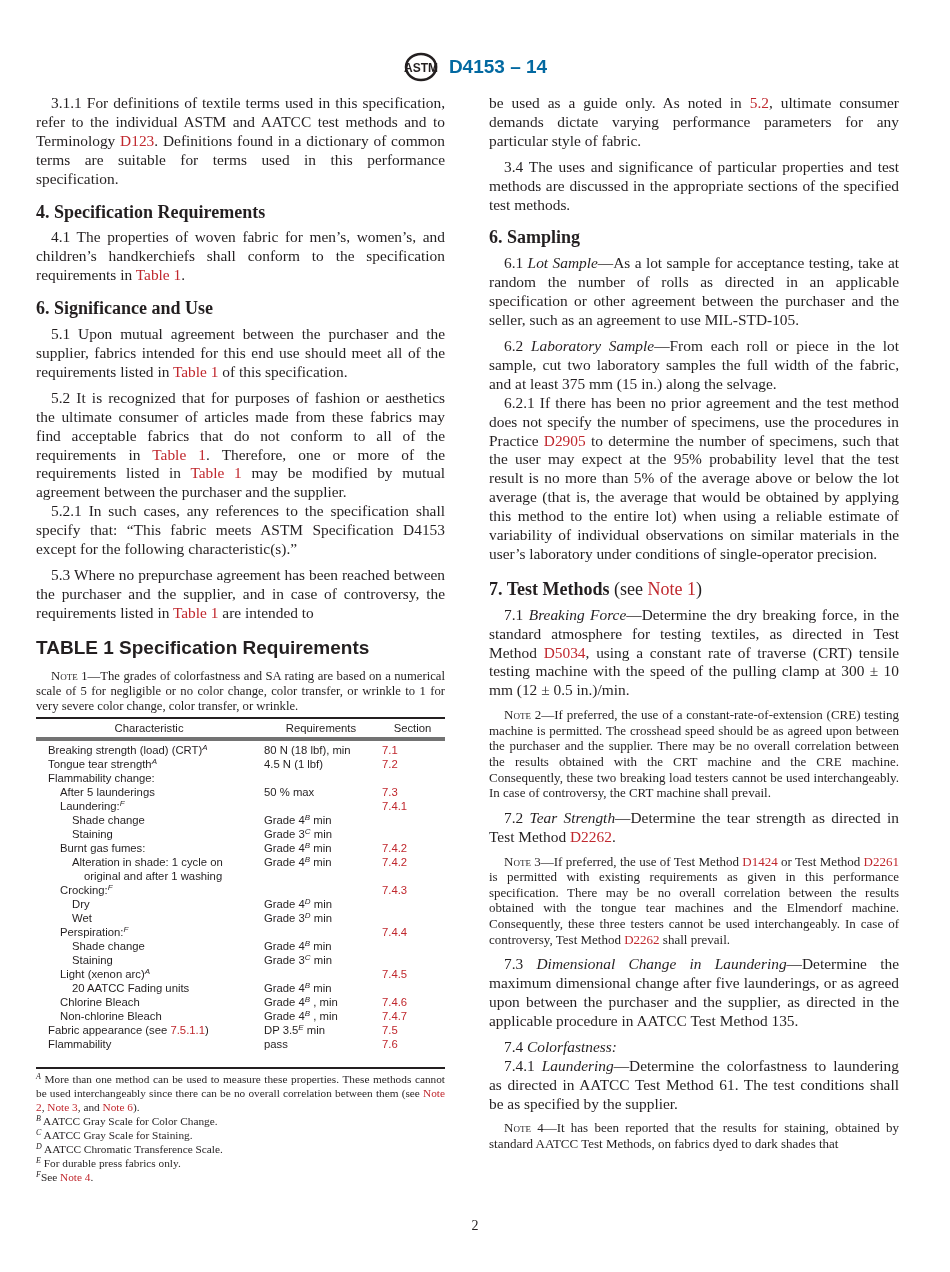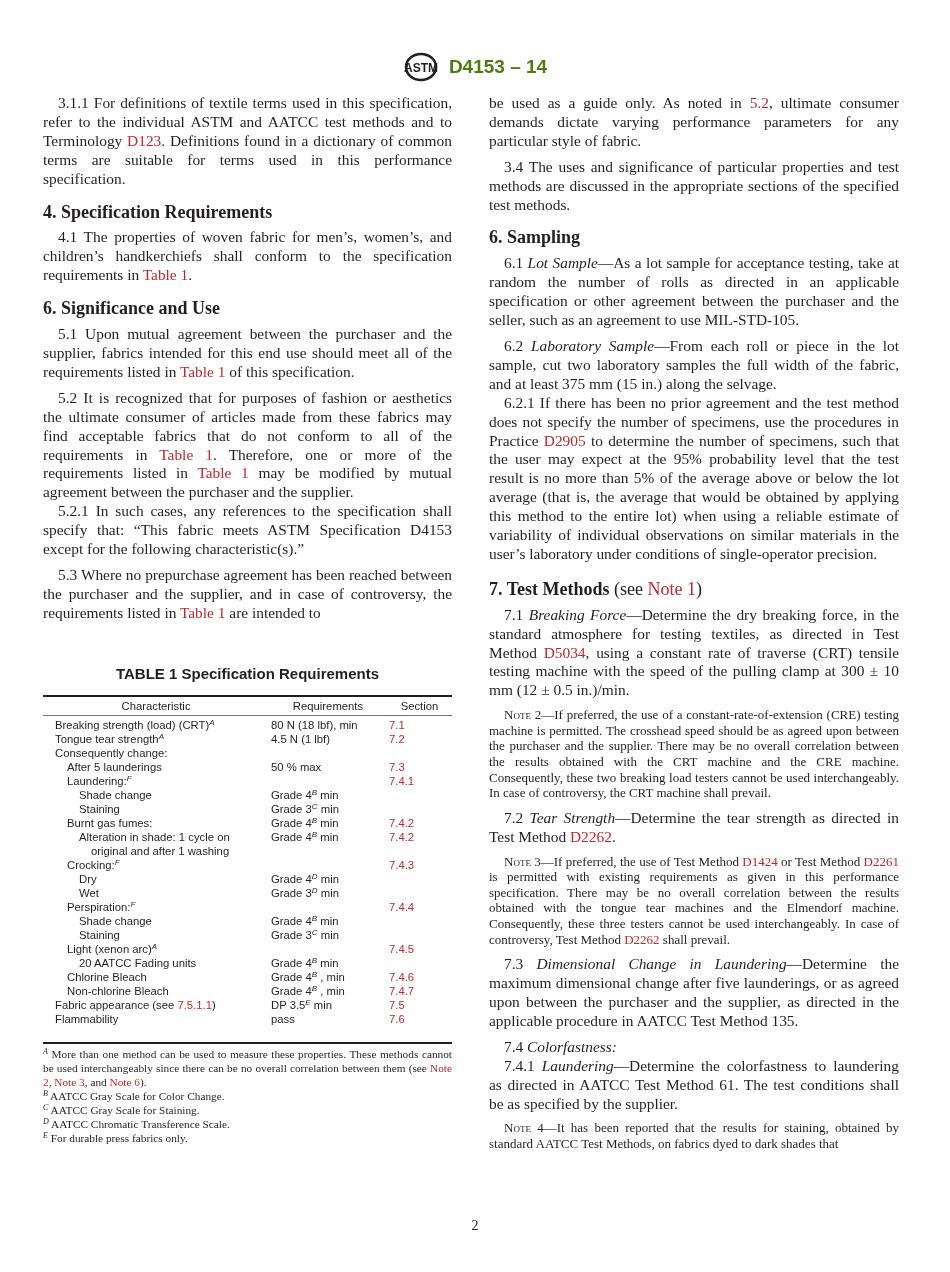--- a/index.html
+++ b/index.html
@@ -1,40 +1,40 @@
 <!DOCTYPE html>
 <html><head>
 <meta charset="utf-8">
 <style>
   html, body { margin: 0; padding: 0; background: #ffffff; }
   body { width: 950px; height: 1272px; position: relative; overflow: hidden; color: #231f20; }
   .link { color: #c0272d; }
 
   .header { position: absolute; top: 52px; left: 0; width: 950px; text-align: center; height: 34px; }
   .header .logo { display: inline-block; vertical-align: middle; width: 36px; height: 30px; margin-right: 6px; }
-  .header .code { display: inline-block; vertical-align: middle; font-family: "Liberation Sans", sans-serif; font-weight: bold; font-size: 19px; color: #4d7c0f; }
+  .header .code { display: inline-block; vertical-align: middle; font-family: "Liberation Sans", sans-serif; font-weight: bold; font-size: 19px; color: #0369a1; }
 
   .col { position: absolute; top: 94px; font-family: "Liberation Serif", serif; font-size: 15.4px; line-height: 18.9px; text-align: justify; }
-  .col-left { left: 43px; width: 409px; }
+  .col-left { left: 36px; width: 409px; }
   .col-right { left: 489px; width: 410px; }
 
   .para { margin: 0 0 7px 0; text-indent: 15px; }
   .para.tight { margin-bottom: 0; }
   .sec-head { font-weight: bold; margin: 14px 0 7px 0; font-size: 18px; }
   .sec-head .plain { font-weight: normal; }
   .ital { font-style: italic; }
 
   .note { font-size: 13px; line-height: 15.6px; text-indent: 15px; margin: 6px 0 8px 0; text-align: justify; }
   .note .sc { font-variant: small-caps; }
 
-  .table-title { font-family: "Liberation Sans", sans-serif; font-weight: bold; font-size: 15px; text-align: center; margin: 42px 0 11px 0; }
+  .table-title { font-family: "Liberation Sans", sans-serif; font-weight: bold; font-size: 19px; text-align: left; margin: 16px 0 11px 0; }
   .table-note { font-size: 12.7px; line-height: 15.4px; text-indent: 15px; margin: 0 0 2px 0; text-align: justify; }
 
   table.spec { width: 100%; border-collapse: collapse; font-family: "Liberation Sans", sans-serif; font-size: 11.3px; line-height: 14px; text-align: left; }
-  table.spec thead tr { border-top: 2px solid #231f20; border-bottom: 1px solid #737373; }
+  table.spec thead tr { border-top: 2px solid #231f20; border-bottom: 4px solid #737373; }
   table.spec th { font-weight: normal; padding: 2px 0 2px 0; text-align: center; }
   table.spec td { padding: 0; vertical-align: top; }
   table.spec tbody tr:last-child td { padding-bottom: 16px; }
   table.spec tbody { border-bottom: 2px solid #231f20; }
   table.spec tbody tr:first-child td { padding-top: 2px; }
   .c1 { width: 226px; }
   .c2 { width: 118px; }
   .c3 { width: 65px; }
   .i0 { padding-left: 12px !important; }
   .i1 { padding-left: 24px !important; }
@@ -66,20 +66,21 @@
   <div class="sec-head">4.  Specification Requirements</div>
   <p class="para"><span>4.1  The properties of woven fabric for men’s, women’s, and children’s handkerchiefs shall conform to the specification requirements in </span><span class="link">Table 1</span><span>.</span></p>
 
   <div class="sec-head">6.  Significance and Use</div>
   <p class="para"><span>5.1  Upon mutual agreement between the purchaser and the supplier, fabrics intended for this end use should meet all of the requirements listed in </span><span class="link">Table 1</span><span> of this specification.</span></p>
   <p class="para tight"><span>5.2  It is recognized that for purposes of fashion or aesthetics the ultimate consumer of articles made from these fabrics may find acceptable fabrics that do not conform to all of the requirements in </span><span class="link">Table 1</span><span>. Therefore, one or more of the requirements listed in </span><span class="link">Table 1</span><span> may be modified by mutual agreement between the purchaser and the supplier.</span></p>
   <p class="para">5.2.1  In such cases, any references to the specification shall specify that: “This fabric meets ASTM Specification D4153 except for the following characteristic(s).”</p>
   <p class="para"><span>5.3 Where no prepurchase agreement has been reached between the purchaser and the supplier, and in case of controversy, the requirements listed in </span><span class="link">Table 1</span><span> are intended to</span></p>
 
   <div class="table-title">TABLE 1 Specification Requirements</div>
+  <p class="table-note"><span style="font-variant: small-caps;">Note</span><span> 1—The grades of colorfastness and SA rating are based on a numerical scale of 5 for negligible or no color change, color transfer, or wrinkle to 1 for very severe color change, color transfer, or wrinkle.</span></p>
 
   <table class="spec">
     <thead>
       <tr>
         <th class="c1">Characteristic</th>
         <th class="c2">Requirements</th>
         <th class="c3">Section</th>
       </tr>
     </thead>
     <tbody>
@@ -87,21 +88,21 @@
           <td class="i0"><span>Breaking strength (load) (CRT)</span><sup>A</sup></td>
           <td class="req">80 N (18 lbf), min</td>
           <td class="sec">7.1</td>
         </tr>
       <tr>
           <td class="i0"><span>Tongue tear strength</span><sup>A</sup></td>
           <td class="req">4.5 N (1 lbf)</td>
           <td class="sec">7.2</td>
         </tr>
       <tr>
-          <td class="i0">Consequently change:</td>
+          <td class="i0">Flammability change:</td>
           <td class="req"></td>
           <td class="sec"></td>
         </tr>
       <tr>
           <td class="i1">After 5 launderings</td>
           <td class="req">50 % max</td>
           <td class="sec">7.3</td>
         </tr>
       <tr>
           <td class="i1"><span>Laundering:</span><sup>F</sup></td>
@@ -195,20 +196,21 @@
         </tr>
     </tbody>
   </table>
 
   <div class="footnotes">
     <p><sup>A</sup><span> More than one method can be used to measure these properties. These methods cannot be used interchangeably since there can be no overall correlation between them (see </span><span class="link">Note 2</span><span>, </span><span class="link">Note 3</span><span>, and </span><span class="link">Note 6</span><span>).</span></p>
     <p><sup>B</sup><span> AATCC Gray Scale for Color Change.</span></p>
     <p><sup>C</sup><span> AATCC Gray Scale for Staining.</span></p>
     <p><sup>D</sup><span> AATCC Chromatic Transference Scale.</span></p>
     <p><sup>E</sup><span> For durable press fabrics only.</span></p>
+    <p><sup>F</sup><span>See </span><span class="link">Note 4</span><span>.</span></p>
   </div>
 </div>
 
 <div class="col col-right">
   <p class="para" style="text-indent:0"><span>be used as a guide only. As noted in </span><span class="link">5.2</span><span>, ultimate consumer demands dictate varying performance parameters for any particular style of fabric.</span></p>
   <p class="para">3.4 The uses and significance of particular properties and test methods are discussed in the appropriate sections of the specified test methods.</p>
 
   <div class="sec-head">6.  Sampling</div>
   <p class="para"><span>6.1  </span><span class="ital">Lot Sample</span><span>—As a lot sample for acceptance testing, take at random the number of rolls as directed in an applicable specification or other agreement between the purchaser and the seller, such as an agreement to use MIL-STD-105.</span></p>
   <p class="para tight"><span>6.2  </span><span class="ital">Laboratory Sample</span><span>—From each roll or piece in the lot sample, cut two laboratory samples the full width of the fabric, and at least 375 mm (15 in.) along the selvage.</span></p>

